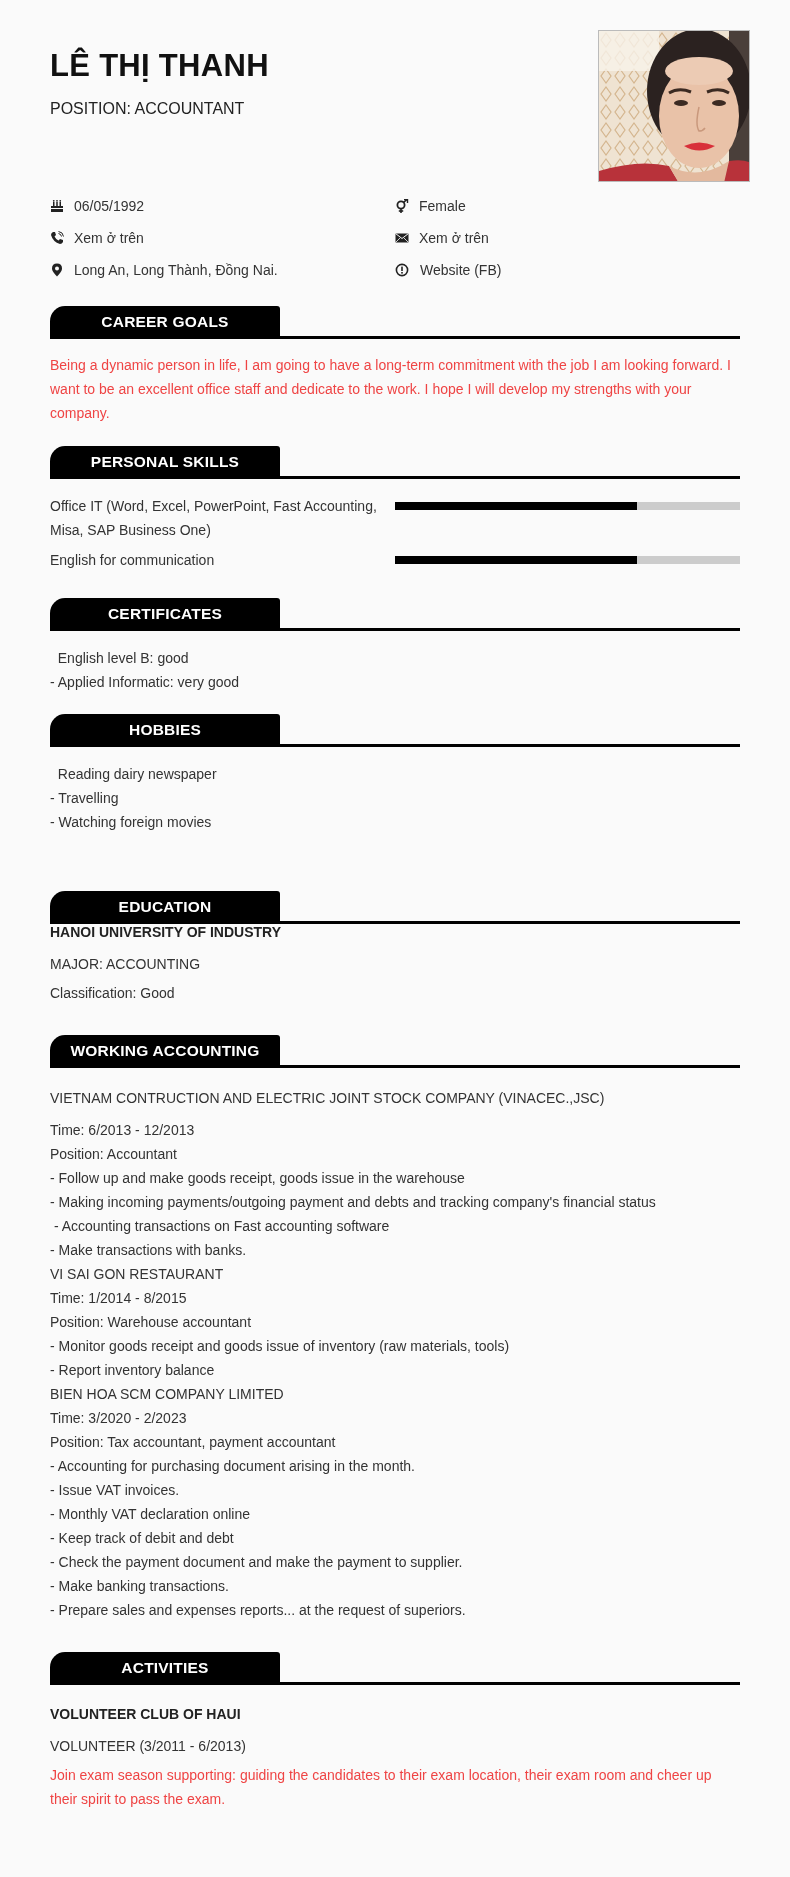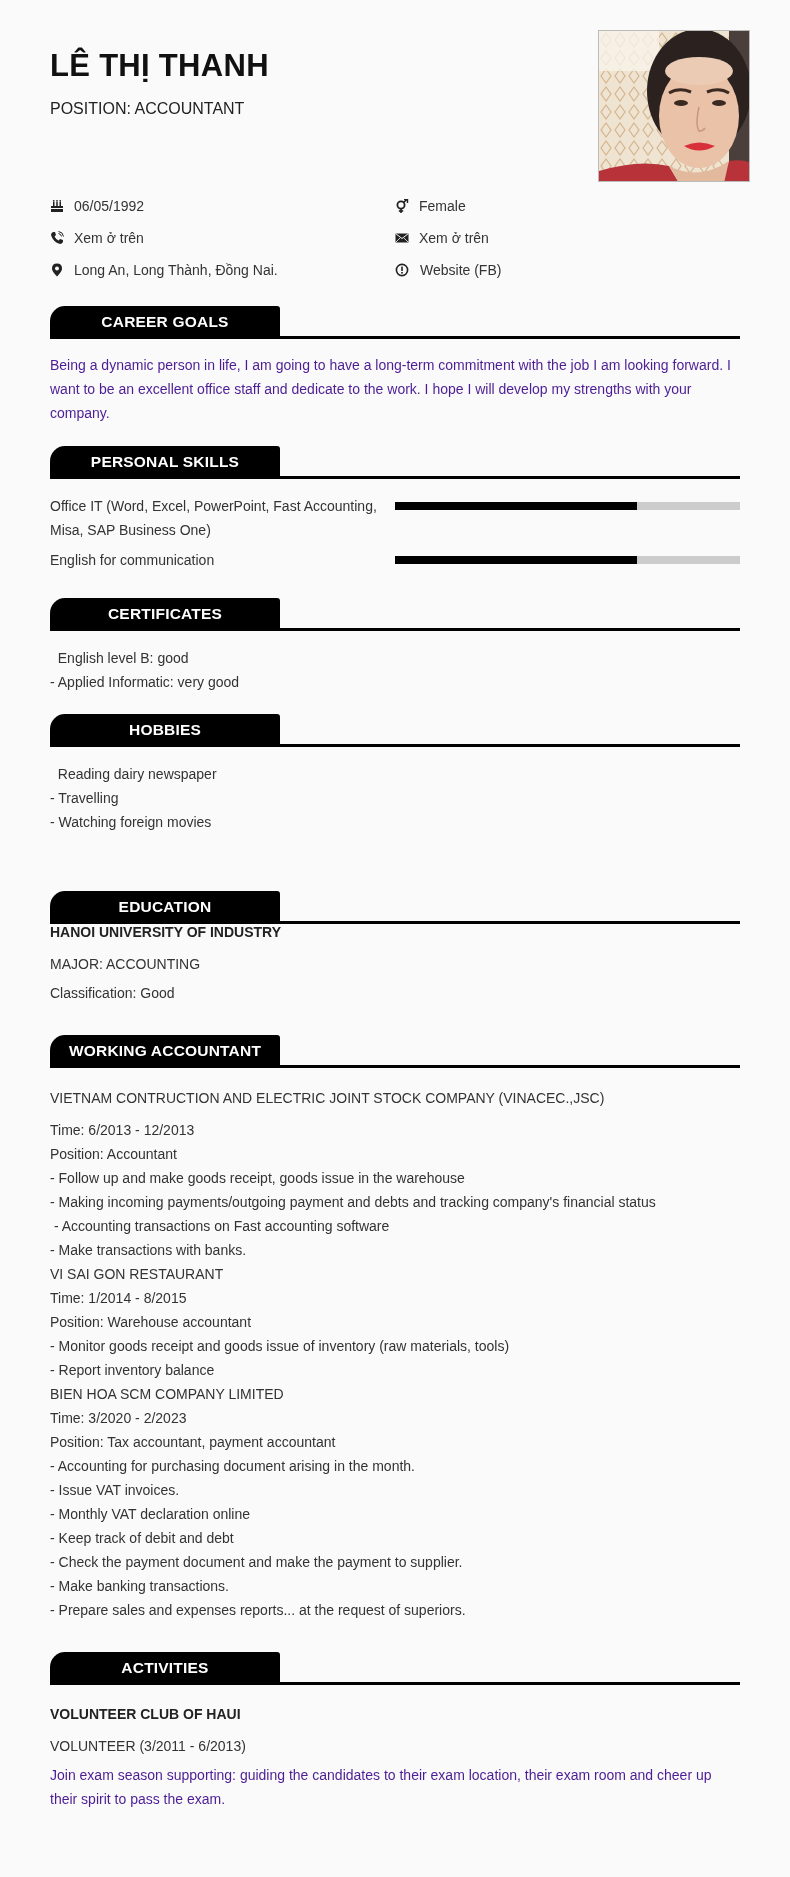--- a/index.html
+++ b/index.html
@@ -12,21 +12,21 @@
     .photo { position: absolute; left: 598px; top: 30px; width: 152px; height: 152px; border: 1px solid #bbb; overflow: hidden; background: #f1e6dc; }
 
     .info { position: absolute; font-size: 14px; color: #333; display: flex; align-items: center; height: 20px; }
     .info .ico { width: 14px; height: 14px; margin-right: 10px; display: inline-flex; align-items: center; justify-content: center; }
     .info .ico svg { width: 14px; height: 14px; }
 
     .sec-head { position: absolute; left: 50px; width: 690px; height: 32px; padding-left: 41px; }
     .sec-tab { position: absolute; left: 0; top: 0; width: 230px; height: 32px; background: #000; color: #fff; font-weight: bold; font-size: 15.5px; border-radius: 15px 3px 0 0; display: flex; align-items: center; justify-content: center; letter-spacing: 0.2px; }
     .sec-line { position: absolute; left: 0; right: 0; top: 30px; height: 2.5px; background: #000; }
 
-    .para { position: absolute; left: 50px; width: 690px; font-size: 14px; line-height: 24px; color: #4c1d95; }
+    .para { position: absolute; left: 50px; width: 690px; font-size: 14px; line-height: 24px; color: #ef4444; }
     .line { position: absolute; left: 50px; font-size: 14px; line-height: 24px; color: #333; white-space: nowrap; }
     .bold { font-weight: bold; color: #222; }
 
     .skill-label { position: absolute; left: 50px; width: 345px; font-size: 14px; line-height: 24px; color: #333; }
     .bar { position: absolute; left: 395px; width: 345px; height: 8px; background: #cccccc; }
     .bar .fill { position: absolute; left: 0; top: 0; bottom: 0; background: #000; }
 
     .list { position: absolute; left: 50px; width: 700px; font-size: 14px; line-height: 24px; color: #333; }
     .list div { white-space: nowrap; }
   </style>
@@ -182,21 +182,21 @@
 
   <div class="sec-head" style="top:891px;">
     <div class="sec-tab">EDUCATION</div>
     <div class="sec-line"></div>
   </div>
   <div class="line bold" style="top:920px;">HANOI UNIVERSITY OF INDUSTRY</div>
   <div class="line" style="top:952px;">MAJOR: ACCOUNTING</div>
   <div class="line" style="top:981px;">Classification: Good</div>
 
   <div class="sec-head" style="top:1035px;">
-    <div class="sec-tab">WORKING ACCOUNTANT</div>
+    <div class="sec-tab">WORKING ACCOUNTING</div>
     <div class="sec-line"></div>
   </div>
   <div class="line" style="top:1086px;">VIETNAM CONTRUCTION AND ELECTRIC JOINT STOCK COMPANY (VINACEC.,JSC)</div>
   <div class="list" style="top:1118px;">
     <div>Time: 6/2013 - 12/2013</div>
     <div>Position: Accountant</div>
     <div>- Follow up and make goods receipt, goods issue in the warehouse</div>
     <div>- Making incoming payments/outgoing payment and debts and tracking company's financial status</div>
     <div style="white-space:pre"> - Accounting transactions on Fast accounting software</div>
     <div>- Make transactions with banks.</div>

